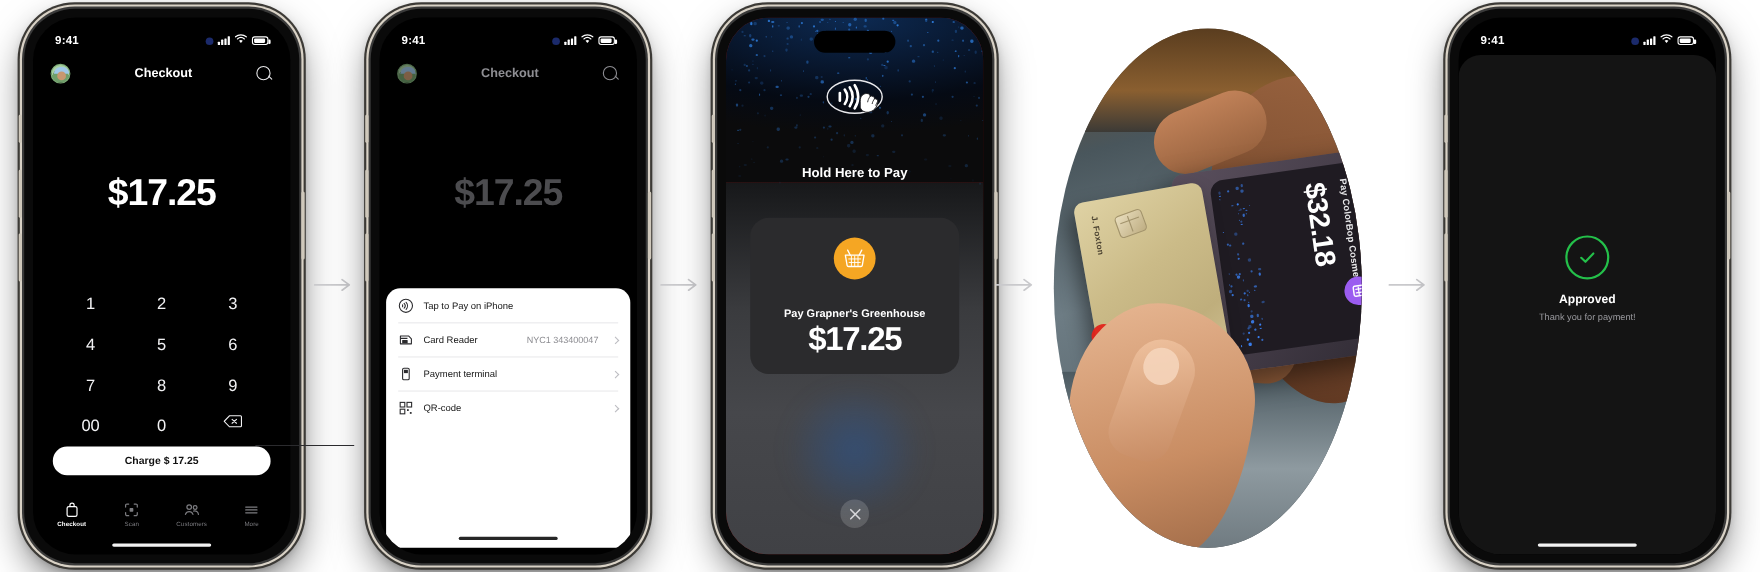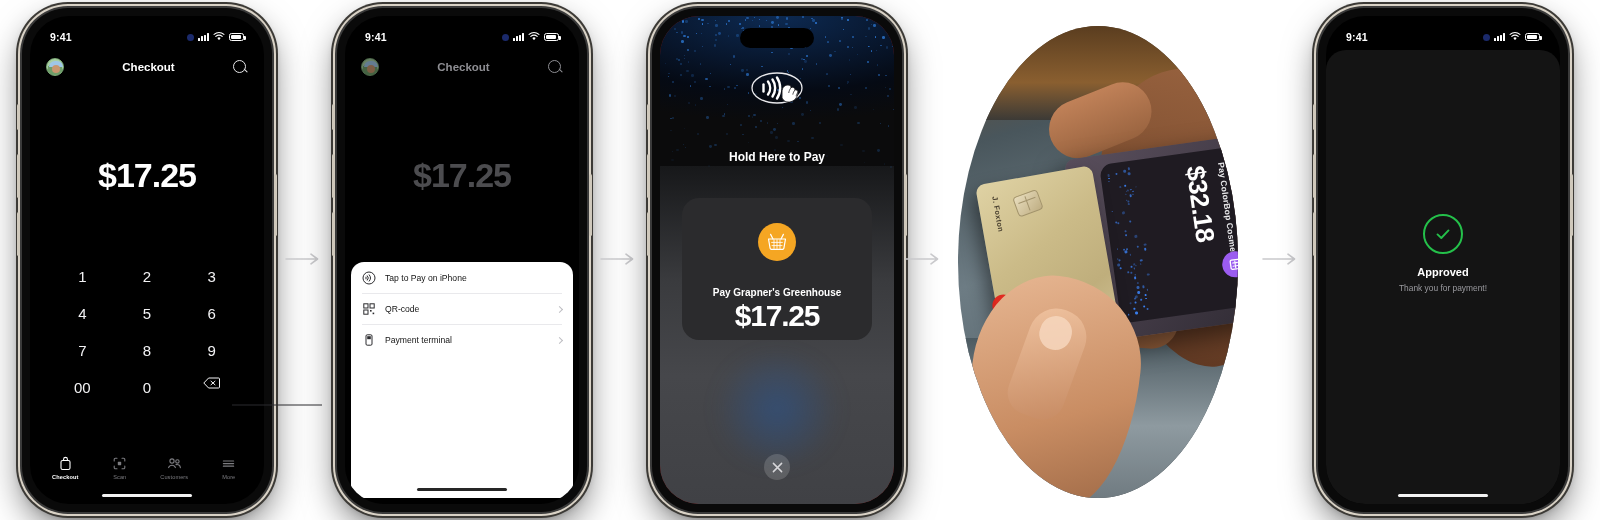--- a/index.html
+++ b/index.html
@@ -169,21 +169,21 @@
     position:absolute; left:50%; transform:translateX(-50%); top:52px;
     width:62px; height:40px; z-index:3;
   }
   .hold-txt{
     position:absolute; left:0; right:0; top:134px; text-align:center;
     color:#fff; font-size:12px; font-weight:bold; z-index:3;
   }
   .pay-card{
     position:absolute; left:22px; right:22px; top:182px; height:142px;
     background:#2b2b2d; border-radius:17px; z-index:3;
-    display:flex; flex-direction:column; align-items:center;justify-content:center;
+    display:flex; flex-direction:column; align-items:center;
   }
   .basket{
     width:38px;height:38px;border-radius:50%;background:#f5a623;
     margin-top:18px; display:flex;align-items:center;justify-content:center;
   }
   .basket svg{ width:22px;height:22px;display:block; }
   .pay-merchant{ color:#fff; font-size:10px; font-weight:600; margin-top:26px; }
   .pay-amount{ color:#fff; font-size:30px; font-weight:bold; letter-spacing:-1.2px; margin-top:1px; }
   .glow{
     position:absolute; left:50%; transform:translateX(-50%); bottom:40px;
@@ -365,20 +365,21 @@
         <div class="key del">
           <span class="del-ico">
             <svg viewBox="0 0 17 12">
                 <path d="M5.6 1h10a.9.9 0 0 1 .9.9v8.2a.9.9 0 0 1-.9.9h-10L.8 6z" fill="none" stroke="#f2f2f4" stroke-width="1"></path>
                 <path d="M8 4.2l4 3.6M12 4.2l-4 3.6" stroke="#f2f2f4" stroke-width="1" stroke-linecap="round"></path>
               </svg>
           </span>
         </div>
       </div>
 
+      <div class="charge-btn">Charge $ 17.25</div>
 
       <div class="tabbar">
         <div class="tab active">
           <span class="tico">
             <svg viewBox="0 0 15 15">
                 <rect x="3" y="4.5" width="9" height="9" rx="1.6" fill="none" stroke="#fff" stroke-width="1.1"></rect>
                 <path d="M5.6 4.5V3.3a1.9 1.9 0 0 1 3.8 0v1.2" fill="none" stroke="#fff" stroke-width="1.1"></path>
               </svg>
           </span>
           <span class="tlabel">Checkout</span>
@@ -466,43 +467,55 @@
             <span class="pm-ico">
               <svg viewBox="0 0 14 14">
                   <circle cx="7" cy="7" r="6" fill="none" stroke="#2b2b2e" stroke-width="1"></circle>
                   <path d="M5.4 4.8a3.2 3.2 0 0 1 0 4.4M7.2 3.8a4.8 4.8 0 0 1 0 6.4" fill="none" stroke="#2b2b2e" stroke-width="1" stroke-linecap="round"></path>
                   <path d="M4 6.1v1.8" stroke="#2b2b2e" stroke-width="1" stroke-linecap="round"></path>
                 </svg>
             </span>
             <span class="pm-label">Tap to Pay on iPhone</span>
           </div>
 
+          <div class="pm-row">
+            <span class="pm-ico">
+              <svg viewBox="0 0 14 14">
+                  <path d="M2 3.4h7.4l2.6 2.6v4.6H2z" fill="none" stroke="#2b2b2e" stroke-width="1" stroke-linejoin="round"></path>
+                  <rect x="3.6" y="7" width="5" height="3" rx=".5" fill="#2b2b2e"></rect>
+                  <path d="M2 5.6h6.4" stroke="#2b2b2e" stroke-width="1"></path>
+                </svg>
+            </span>
+            <span class="pm-label">Card Reader</span>
+            <span class="pm-value">NYC1 343400047</span>
+            <span class="chev"></span>
+          </div>
+
+          <div class="pm-row">
+            <span class="pm-ico">
+              <svg viewBox="0 0 14 14">
+                  <rect x="4" y="1.8" width="6" height="10.4" rx="1.2" fill="none" stroke="#2b2b2e" stroke-width="1"></rect>
+                  <rect x="5.2" y="3.2" width="3.6" height="3" fill="#2b2b2e"></rect>
+                </svg>
+            </span>
+            <span class="pm-label">Payment terminal</span>
+            <span class="chev"></span>
+          </div>
 
           <div class="pm-row">
             <span class="pm-ico">
               <svg viewBox="0 0 14 14">
                   <rect x="1.8" y="1.8" width="4.2" height="4.2" fill="none" stroke="#2b2b2e" stroke-width="1"></rect>
                   <rect x="8" y="1.8" width="4.2" height="4.2" fill="none" stroke="#2b2b2e" stroke-width="1"></rect>
                   <rect x="1.8" y="8" width="4.2" height="4.2" fill="none" stroke="#2b2b2e" stroke-width="1"></rect>
                   <rect x="8" y="8" width="1.6" height="1.6" fill="#2b2b2e"></rect>
                   <rect x="10.6" y="10.6" width="1.6" height="1.6" fill="#2b2b2e"></rect>
                 </svg>
             </span>
             <span class="pm-label">QR-code</span>
-            <span class="chev"></span>
-          </div>
-
-          <div class="pm-row">
-            <span class="pm-ico">
-              <svg viewBox="0 0 14 14">
-                  <rect x="4" y="1.8" width="6" height="10.4" rx="1.2" fill="none" stroke="#2b2b2e" stroke-width="1"></rect>
-                  <rect x="5.2" y="3.2" width="3.6" height="3" fill="#2b2b2e"></rect>
-                </svg>
-            </span>
-            <span class="pm-label">Payment terminal</span>
             <span class="chev"></span>
           </div>
 
 
         </div>
         <div class="homebar" style="background:#1a1a1a"></div>
       </div>
     </div>
   </div>
 

